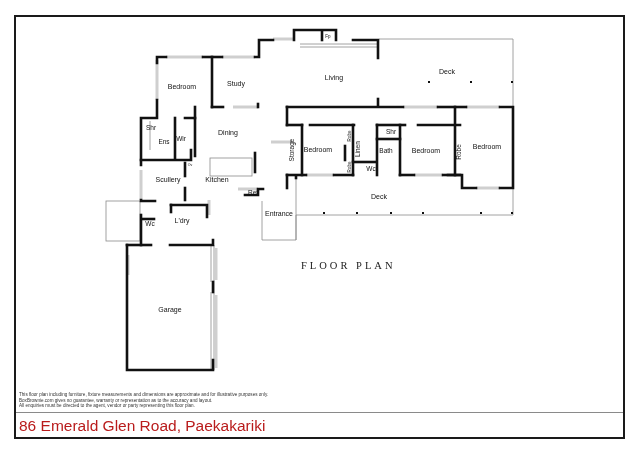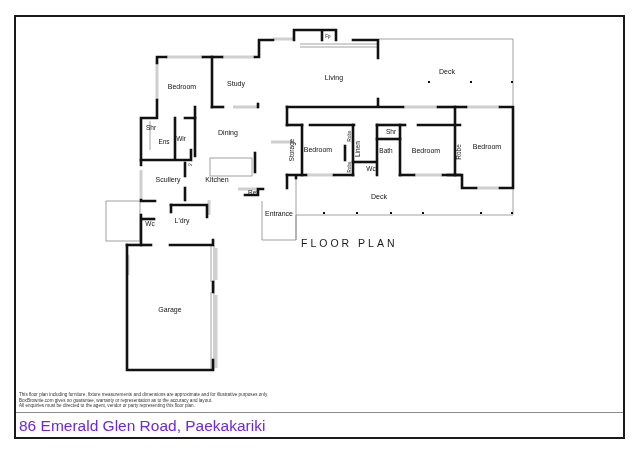--- a/index.html
+++ b/index.html
@@ -1,23 +1,23 @@
 <!DOCTYPE html>
 <html><head>
 <meta charset="utf-8">
 <style>
   html, body { margin: 0; padding: 0; background: #ffffff; }
   body { width: 639px; height: 452px; position: relative; overflow: hidden; font-family: "Liberation Sans", sans-serif; }
   .frame { position: absolute; left: 14px; top: 15px; width: 607px; height: 420px; border: 2px solid #1a1a1a; box-sizing: content-box; }
   .plan { position: absolute; left: 0; top: 0; width: 639px; height: 452px; }
   .plan text { font-family: "Liberation Sans", sans-serif; fill: #111; }
   .title-block-divider { position: absolute; left: 16px; top: 412px; width: 607px; height: 1px; background: #8a8a8a; }
-  .plan-heading { position: absolute; left: 301px; top: 237px; font-size: 10.5px; letter-spacing: 3px; color: #1a1a1a; }
+  .plan-heading { position: absolute; left: 301px; top: 260px; font-size: 10.5px; letter-spacing: 3px; color: #1a1a1a; font-family: Liberation Serif, serif; }
   .disclaimer { position: absolute; left: 19px; top: 392px; font-size: 4.6px; line-height: 5.6px; color: #333; }
-  .address { position: absolute; left: 19px; top: 417px; font-size: 15.5px; color: #6d28d9; }
+  .address { position: absolute; left: 19px; top: 417px; font-size: 15.5px; color: #b91c1c; }
 </style>
 </head>
 <body>
 
 <div class="frame"></div>
 
 <svg class="plan" viewBox="0 0 639 452">
 
   <g stroke="#8a8a8a" stroke-width="0.8" fill="none">
     <polyline points="379,39 513,39 513,215 296,215"></polyline>

